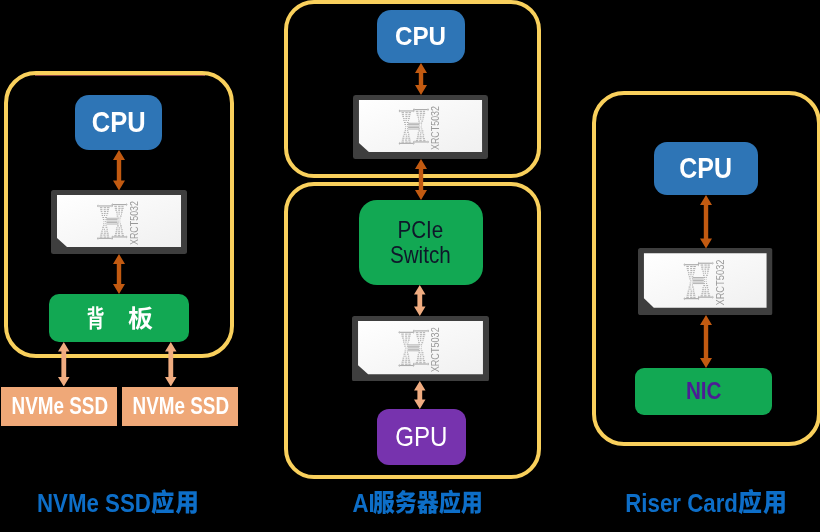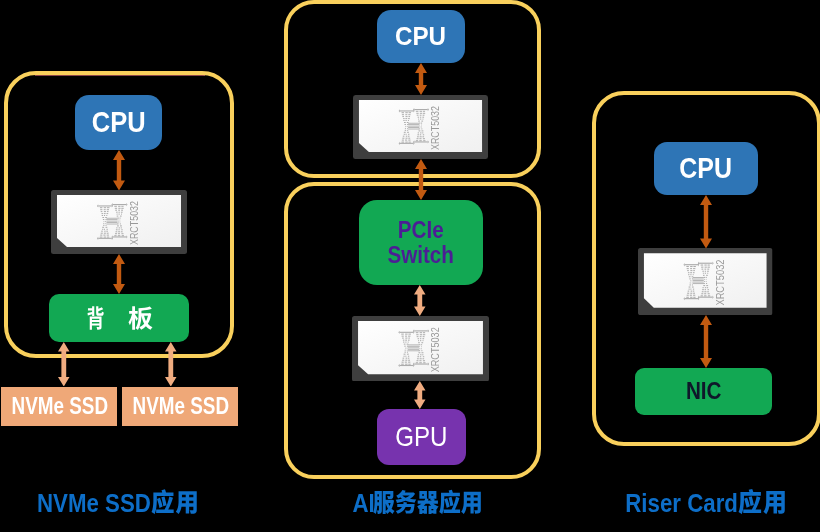--- a/index.html
+++ b/index.html
@@ -131,32 +131,32 @@
 <svg style="position:absolute;left:0;top:0;z-index:6" width="820" height="532">
 <path transform="translate(86.6,327.5) scale(0.01800,-0.02500)" fill="#fff" d="M706 351V299H296V351ZM174 438V-90H296V78H706V32C706 18 700 14 682 13C667 13 602 13 554 16C569 -14 586 -58 591 -89C672 -89 731 -88 773 -72C815 -56 829 -27 829 31V438ZM296 216H706V161H296ZM306 850V774H76V682H306V618C210 604 119 591 52 584L68 485L306 527V460H426V850ZM531 850V604C531 500 560 468 680 468C704 468 795 468 820 468C910 468 942 498 954 604C922 611 874 628 849 645C845 580 838 569 808 569C787 569 714 569 697 569C659 569 653 573 653 605V653C743 672 843 698 923 726L846 812C796 790 724 766 653 746V850Z"></path>
 <path transform="translate(128.0,327.5) scale(0.02500,-0.02500)" fill="#fff" d="M168 850V663H46V552H163C134 429 81 285 21 212C39 181 64 125 74 92C108 146 141 227 168 316V-89H280V387C300 342 319 296 329 264L399 353C382 383 305 501 280 533V552H387V663H280V850ZM537 466C563 346 598 240 648 151C594 88 529 41 454 10C514 153 533 327 537 466ZM871 843C764 801 583 779 421 772V534C421 372 412 135 298 -27C326 -38 376 -74 397 -95C419 -64 437 -29 453 8C477 -16 508 -61 524 -90C597 -54 662 -8 716 50C766 -10 826 -58 900 -93C917 -61 953 -14 980 10C904 40 842 87 792 146C860 252 907 386 930 555L855 576L834 573H538V674C684 683 840 704 953 747ZM798 466C780 387 754 317 720 255C687 319 662 390 644 466Z"></path>
 </svg>
 <div style="position:absolute;left:1px;top:386.5px;width:116px;height:39.5px;border-radius:0px;background:#EFA878;color:#fff;font-weight:bold;font-size:23px;line-height:39.5px;text-align:center;transform-origin:center;"><span style="display:inline-block;white-space:nowrap;transform:scaleX(0.82)">NVMe SSD</span></div>
 <div style="position:absolute;left:122px;top:386.5px;width:116px;height:39.5px;border-radius:0px;background:#EFA878;color:#fff;font-weight:bold;font-size:23px;line-height:39.5px;text-align:center;transform-origin:center;"><span style="display:inline-block;white-space:nowrap;transform:scaleX(0.82)">NVMe SSD</span></div>
 <div style="position:absolute;left:376.5px;top:10px;width:88px;height:53px;border-radius:14px;background:#2E75B6;color:#fff;font-weight:bold;font-size:26px;line-height:53px;text-align:center;transform-origin:center;"><span style="display:inline-block;white-space:nowrap;transform:scaleX(0.93)">CPU</span></div>
 <svg style="position:absolute;left:353px;top:95px" width="135" height="64" viewBox="0 0 136 64" preserveAspectRatio="none">
     <use href="#chip"></use>
   </svg>
-<div style="position:absolute;left:359px;top:200px;width:123.5px;height:84.5px;border-radius:18px;background:#12A853;color:#4c1d95;font-weight:bold;font-size:24px;line-height:25px;text-align:center;transform-origin:center;display:flex;align-items:center;justify-content:center">
+<div style="position:absolute;left:359px;top:200px;width:123.5px;height:84.5px;border-radius:18px;background:#12A853;color:#0f172a;font-weight:normal;font-size:24px;line-height:25px;text-align:center;transform-origin:center;display:flex;align-items:center;justify-content:center">
     <span style="display:inline-block;white-space:nowrap;transform:scaleX(0.86)">PCIe<br>Switch</span>
   </div>
 <svg style="position:absolute;left:352px;top:315.5px" width="137" height="65.5" viewBox="0 0 136 64" preserveAspectRatio="none">
     <use href="#chip"></use>
   </svg>
 <div style="position:absolute;left:377px;top:409px;width:88.5px;height:56px;border-radius:12px;background:#7733AE;color:#fff;font-weight:normal;font-size:28px;line-height:56px;text-align:center;transform-origin:center;"><span style="display:inline-block;white-space:nowrap;transform:scaleX(0.86)">GPU</span></div>
 <div style="position:absolute;left:653.5px;top:141.5px;width:104.5px;height:53px;border-radius:13px;background:#2E75B6;color:#fff;font-weight:bold;font-size:29px;line-height:53px;text-align:center;transform-origin:center;"><span style="display:inline-block;white-space:nowrap;transform:scaleX(0.86)">CPU</span></div>
 <svg style="position:absolute;left:638px;top:248px" width="134.5" height="67" viewBox="0 0 136 64" preserveAspectRatio="none">
     <use href="#chip"></use>
   </svg>
-<div style="position:absolute;left:634.5px;top:368px;width:137.5px;height:46.5px;border-radius:9px;background:#12A853;color:#0f172a;font-weight:bold;font-size:24px;line-height:46.5px;text-align:center;transform-origin:center;"><span style="display:inline-block;white-space:nowrap;transform:scaleX(0.86)">NIC</span></div>
+<div style="position:absolute;left:634.5px;top:368px;width:137.5px;height:46.5px;border-radius:9px;background:#12A853;color:#4c1d95;font-weight:bold;font-size:24px;line-height:46.5px;text-align:center;transform-origin:center;"><span style="display:inline-block;white-space:nowrap;transform:scaleX(0.86)">NIC</span></div>
 <svg style="position:absolute;left:113.0px;top:149.5px;z-index:5" width="12" height="40" viewBox="0 0 12 40">
     <polygon points="6.0,0.0 12.0,10.0 8.2,10.0 8.2,30.5 12.0,30.5 6.0,40.5 0.0,30.5 3.8,30.5 3.8,10.0 0.0,10.0" fill="#C25A11"></polygon>
   </svg>
 <svg style="position:absolute;left:113.0px;top:254.0px;z-index:5" width="12" height="40" viewBox="0 0 12 40">
     <polygon points="6.0,0.0 12.0,10.0 8.2,10.0 8.2,30.0 12.0,30.0 6.0,40.0 0.0,30.0 3.8,30.0 3.8,10.0 0.0,10.0" fill="#C25A11"></polygon>
   </svg>
 <svg style="position:absolute;left:57.6px;top:342.0px;z-index:5" width="12" height="44" viewBox="0 0 12 44">
     <polygon points="5.8,0.0 11.5,9.5 8.2,9.5 8.2,35.0 11.5,35.0 5.8,44.5 0.0,35.0 3.4,35.0 3.4,9.5 0.0,9.5" fill="#F0AC80"></polygon>
   </svg>
 <svg style="position:absolute;left:164.6px;top:342.0px;z-index:5" width="12" height="44" viewBox="0 0 12 44">

